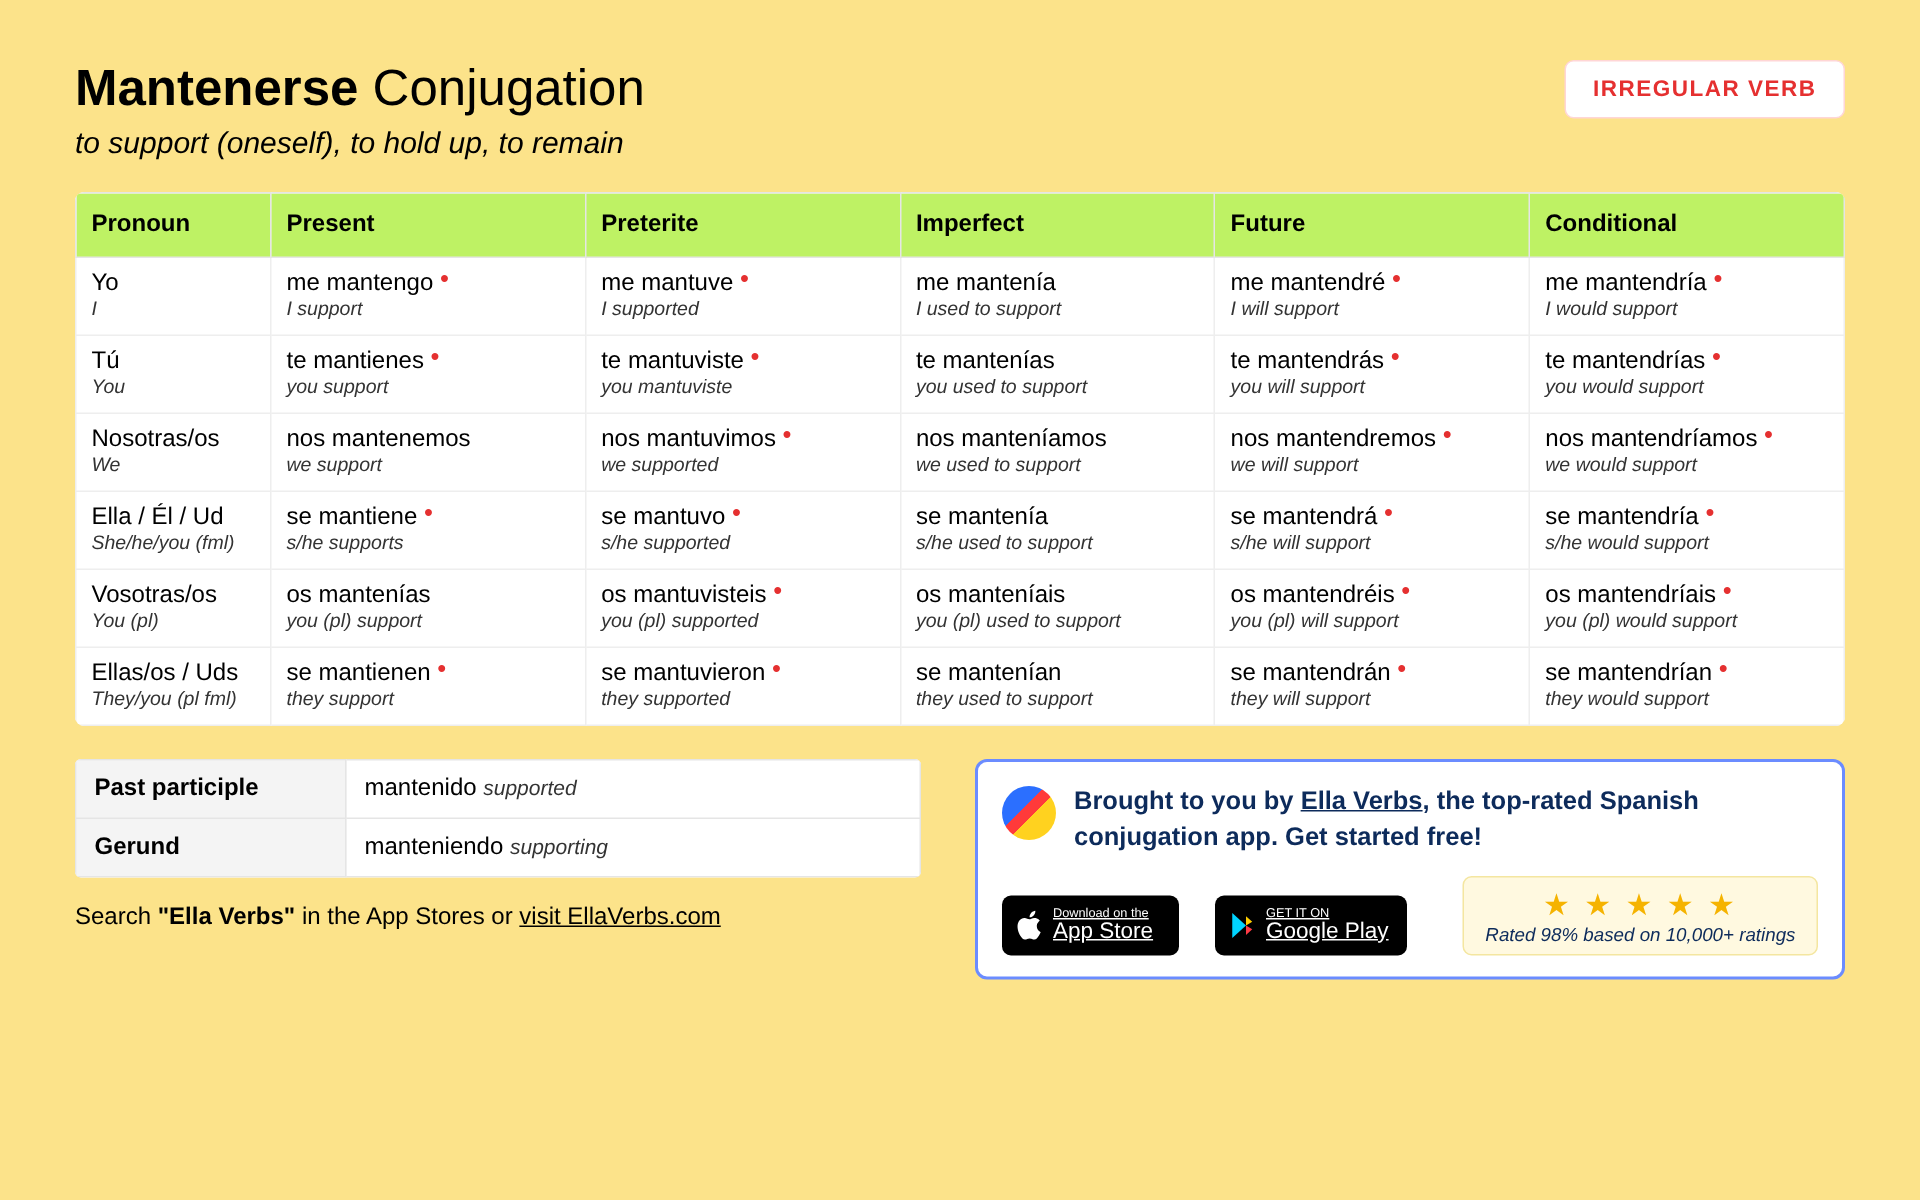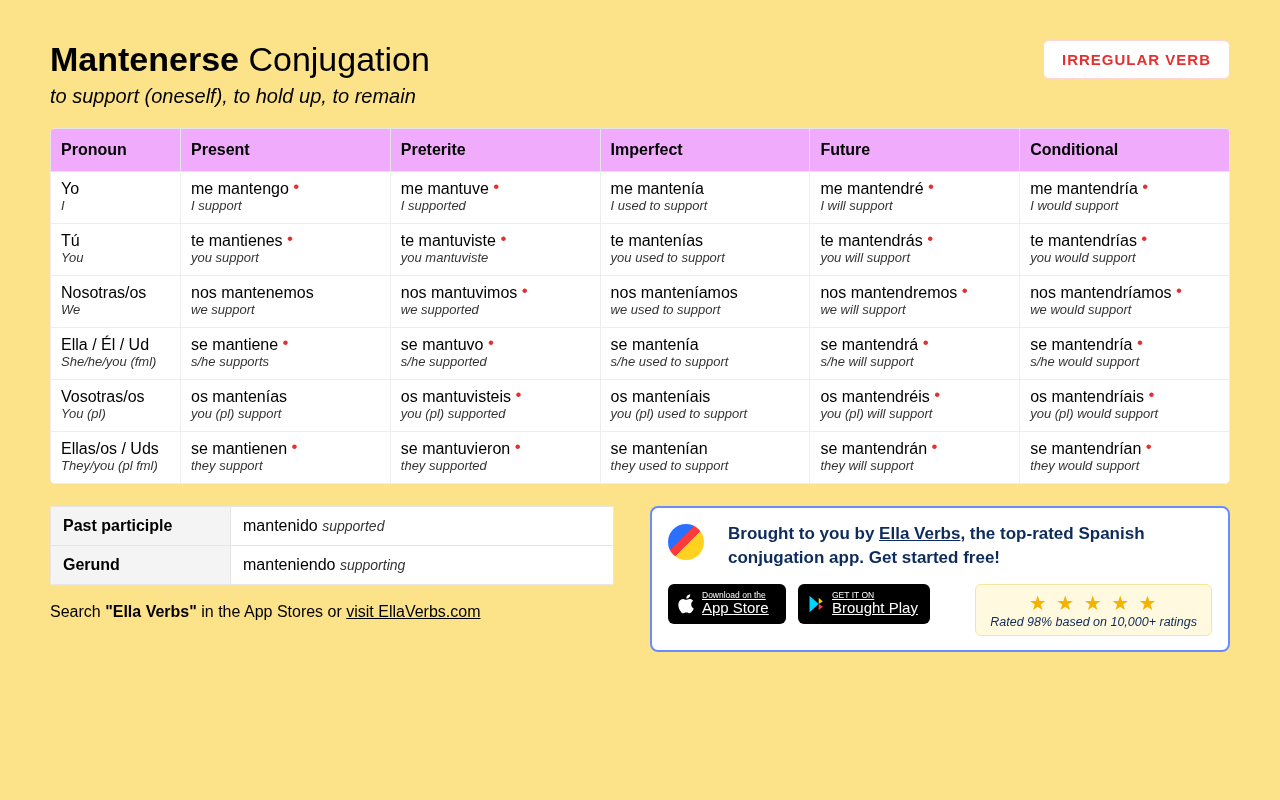--- a/index.html
+++ b/index.html
@@ -27,21 +27,21 @@
   }
   table.conj {
     width: 100%;
     border-collapse: collapse;
     background: #fff;
     border-radius: 6px;
     overflow: hidden;
     table-layout: fixed;
   }
   table.conj th {
-    background: #f0abfc;
+    background: #bef264;
     text-align: left;
     padding: 12px 10px;
     font-size: 16px;
     border: 1px solid #e5e5e5;
   }
   table.conj td {
     border: 1px solid #eee;
     padding: 8px 10px 10px;
     vertical-align: top;
   }
@@ -60,25 +60,25 @@
   .search-line b { font-weight:700;}
   .search-line a { color:#000; text-decoration: underline; font-weight:500;}
   
   .promo {
     flex:1;
     border: 2px solid #6b8cff;
     border-radius: 8px;
     padding: 14px 16px 14px;
     background: #fff;
   }
-  .promo-top { display:flex; gap:24px; align-items:flex-start;}
+  .promo-top { display:flex; gap:12px; align-items:flex-start;}
   .promo-icon { width:36px; height:36px; border-radius:50%; background: linear-gradient(135deg,#2b6fff 40%, #ff3a3a 40% 55%, #ffd21f 55%); flex-shrink:0; margin-top:2px;}
   .promo-text { font-size:17px; color:#0d2b5b; font-weight:600; line-height:1.4;}
   .promo-text a { color:#0d2b5b; text-decoration: underline;}
-  .promo-bottom { display:flex; gap:12px; margin-top:14px; align-items:flex-start;}
+  .promo-bottom { display:flex; gap:24px; margin-top:14px; align-items:flex-end;}
   .store-btn { background:#000; color:#fff; border-radius:6px; padding:6px 12px 6px 34px; position:relative; height:40px; display:flex; flex-direction:column; justify-content:center; min-width:118px;}
   .store-btn .small{font-size:8.5px; line-height:1;}
   .store-btn .big{font-size:15px; font-weight:500; line-height:1.1;}
   .store-btn svg{ position:absolute; left:9px; top:9px;}
   .rating-box { margin-left:auto; background:#fff9e0; border:1px solid #f4e6a0; border-radius:6px; padding:6px 14px 6px; text-align:center;}
   .stars { color:#f5b301; font-size:20px; letter-spacing:2px;}
   .rating-text { font-size:12.5px; font-style:italic; color:#0d2b5b;}
   
   table.conj col.c1{width:130px;} 
 </style>
@@ -306,21 +306,21 @@
         <span class="big">App Store</span>
       </a>
       <a href="#" class="store-btn">
         <svg width="20" height="22" viewBox="0 0 24 24">
             <path fill="#00d4ff" d="M3 2l11 10L3 22z"></path>
             <path fill="#ffce00" d="M14 12l5-3-5-4.5z"></path>
             <path fill="#ff3a44" d="M14 12l5 3-5 4.5z"></path>
             <path fill="#00f076" d="M3 2l11 10-3 3z" opacity="0"></path>
           </svg>
         <span class="small">GET IT ON</span>
-        <span class="big">Brought Play</span>
+        <span class="big">Google Play</span>
       </a>
       <div class="rating-box">
         <div class="stars">★ ★ ★ ★ ★</div>
         <div class="rating-text">Rated 98% based on 10,000+ ratings</div>
       </div>
     </div>
   </div>
 </div>
 
 </body></html>

